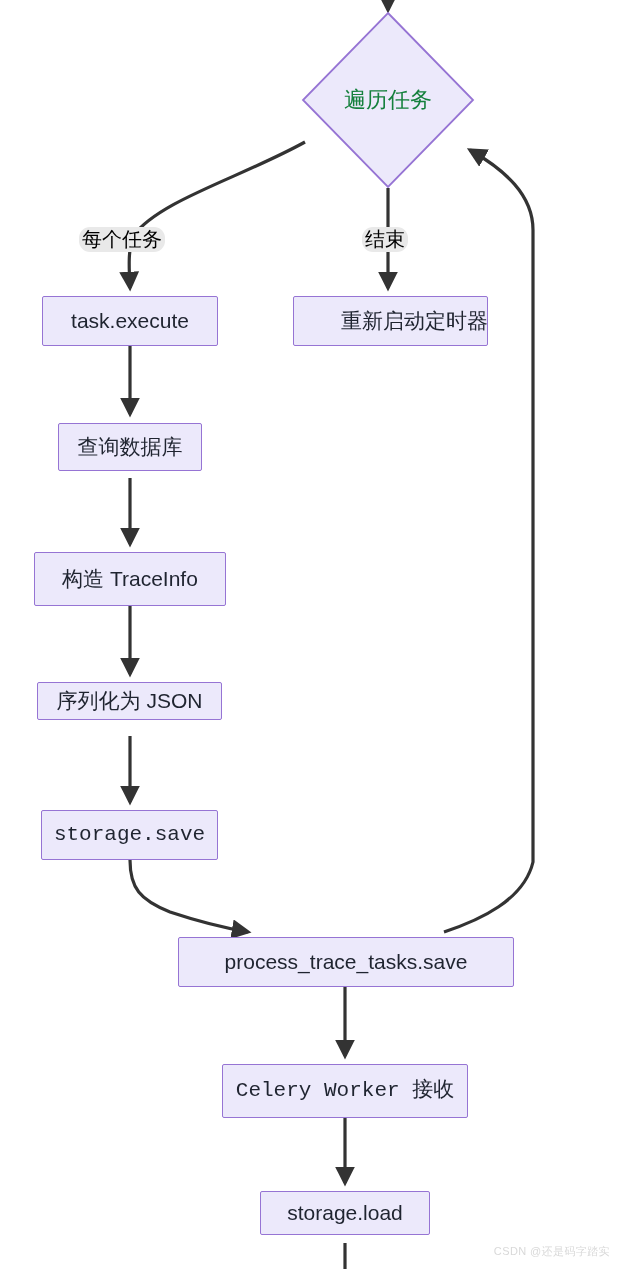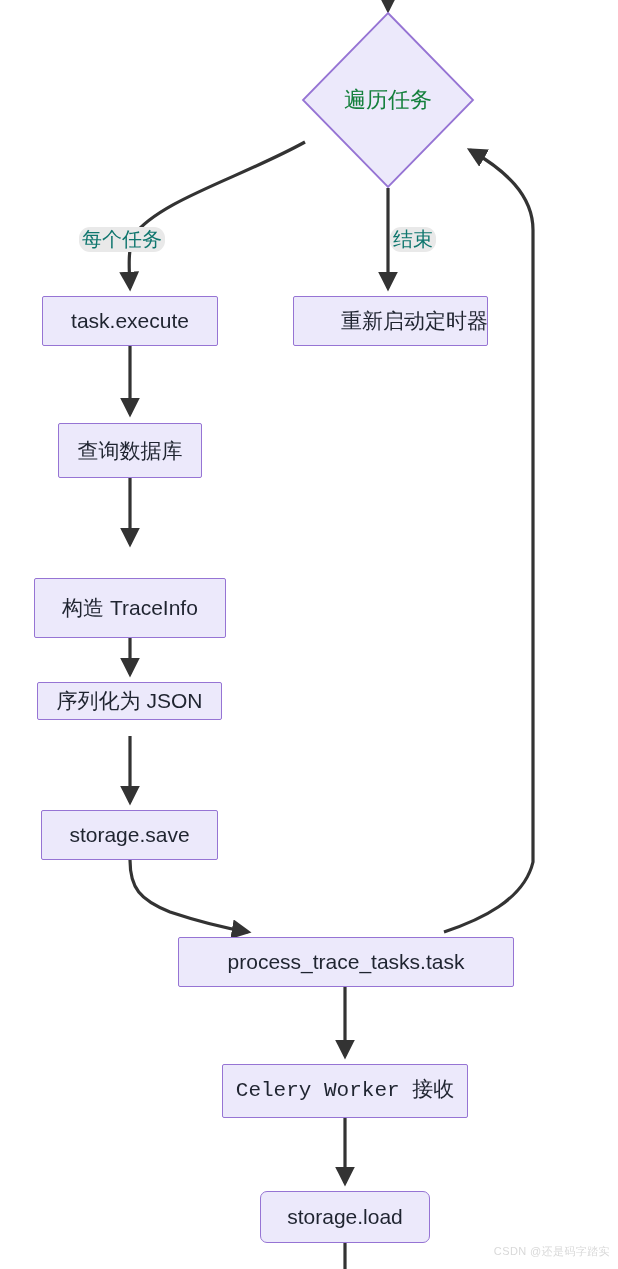--- a/index.html
+++ b/index.html
@@ -59,21 +59,21 @@
     display: flex;
     align-items: center;
     justify-content: center;
     color: #15803d;
     font-size: 22px;
     white-space: nowrap;
   }
   .edge-label {
     position: absolute;
     background: #e9e9e9;
-    color: #0f766e;
+    color: #000000;
     font-size: 20px;
     line-height: 1.15;
     padding: 1px 3px;
     white-space: nowrap;
     z-index: 4;
     border-radius: 11px;
   }
   .watermark {
     position: absolute;
     right: 8px;
@@ -124,35 +124,35 @@
   </svg>
 
   <div class="diamond-wrap" style="left:301px; top:11px; width:174px; height:178px;">
     <svg class="diamond-shape" viewBox="0 0 174 178" xmlns="http://www.w3.org/2000/svg">
       <polygon points="87,2 172,89 87,176 2,89" fill="#ece9fb" stroke="#9674d4" stroke-width="1.8"></polygon>
     </svg>
     <div class="diamond-label">遍历任务</div>
   </div>
 
   <div class="edge-label" style="left:79px; top:227px;">每个任务</div>
-  <div class="edge-label" style="left:362px; top:227px;margin-left:28px;">结束</div>
+  <div class="edge-label" style="left:362px; top:227px;">结束</div>
 
   <div class="node" style="left:42px; top:296px; width:176px; height:50px;">task.execute</div>
 
   <div class="node" style="left:293px; top:296px; width:195px; height:50px;padding-left:48px;">重新启动定时器</div>
 
-  <div class="node" style="left:58px; top:423px; width:144px; height:55px;">查询数据库</div>
+  <div class="node" style="left:58px; top:423px; width:144px; height:48px;">查询数据库</div>
 
-  <div class="node" style="left:34px; top:578px; width:192px; height:60px;">构造 TraceInfo</div>
+  <div class="node" style="left:34px; top:552px; width:192px; height:54px;">构造 TraceInfo</div>
 
   <div class="node" style="left:37px; top:682px; width:185px; height:38px;">序列化为 JSON</div>
 
-  <div class="node" style="left:41px; top:810px; width:177px; height:50px;">storage.save</div>
+  <div class="node" style="left:41px; top:810px; width:177px; height:50px;font-family:Liberation Mono, monospace;">storage.save</div>
 
-  <div class="node" style="left:178px; top:937px; width:336px; height:50px;">process_trace_tasks.task</div>
+  <div class="node" style="left:178px; top:937px; width:336px; height:50px;">process_trace_tasks.save</div>
 
   <div class="node" style="left:222px; top:1064px; width:246px; height:54px;font-family:Liberation Mono, monospace;">Celery Worker 接收</div>
 
-  <div class="node" style="left:260px; top:1191px; width:170px; height:52px;border-radius:7px;">storage.load</div>
+  <div class="node" style="left:260px; top:1191px; width:170px; height:44px;">storage.load</div>
 
   <div class="watermark">CSDN @还是码字踏实</div>
 
 </div>
 
 </body></html>

